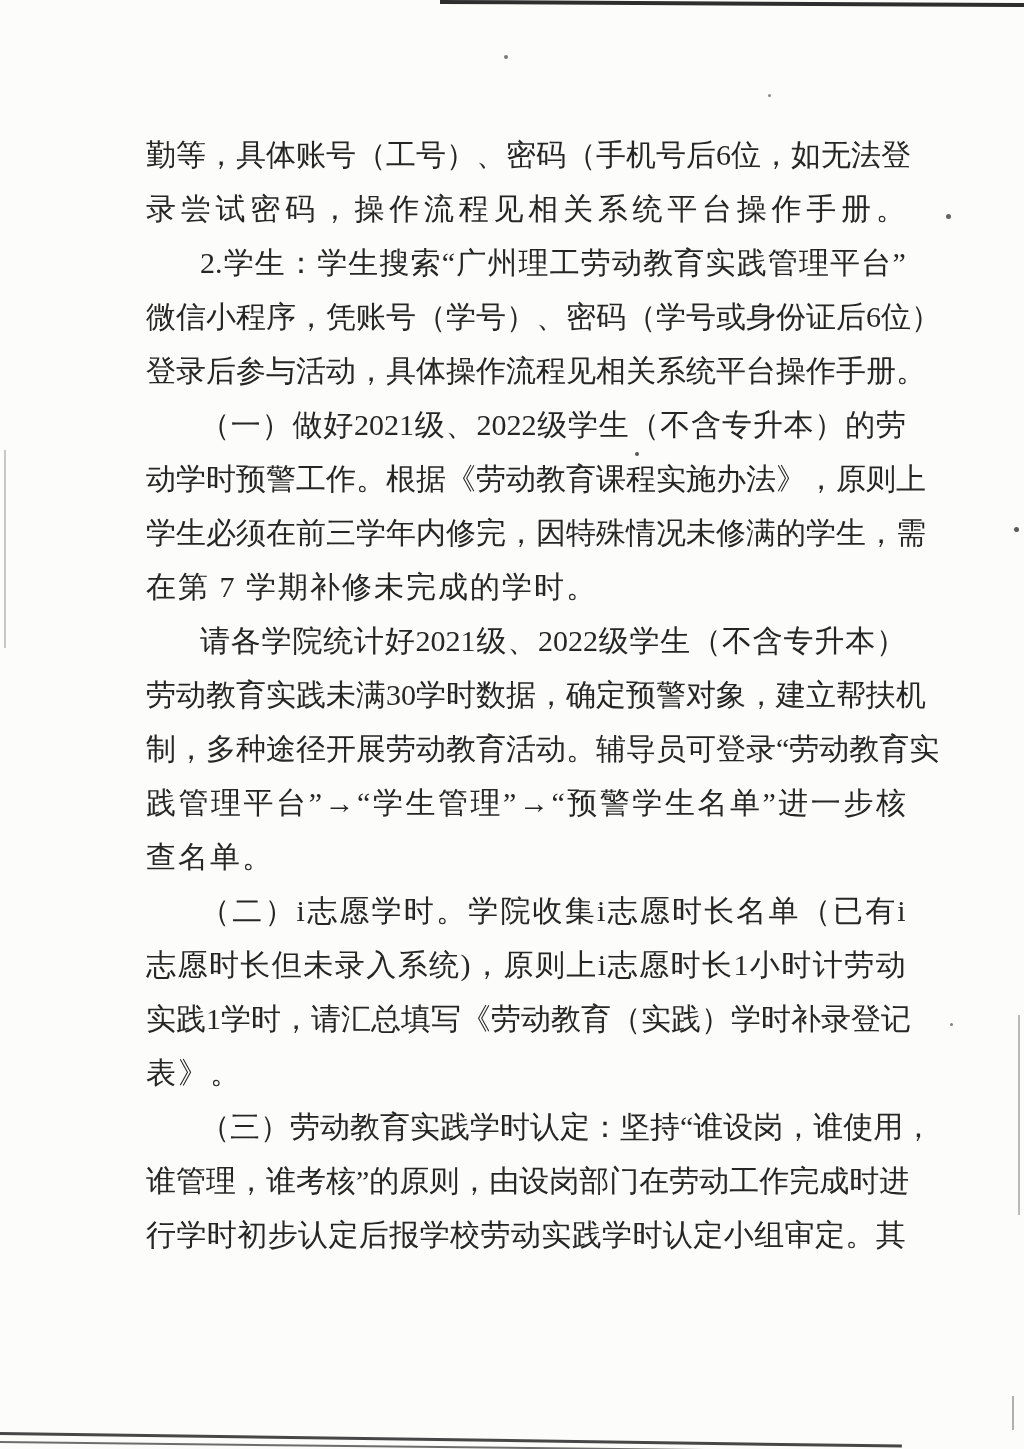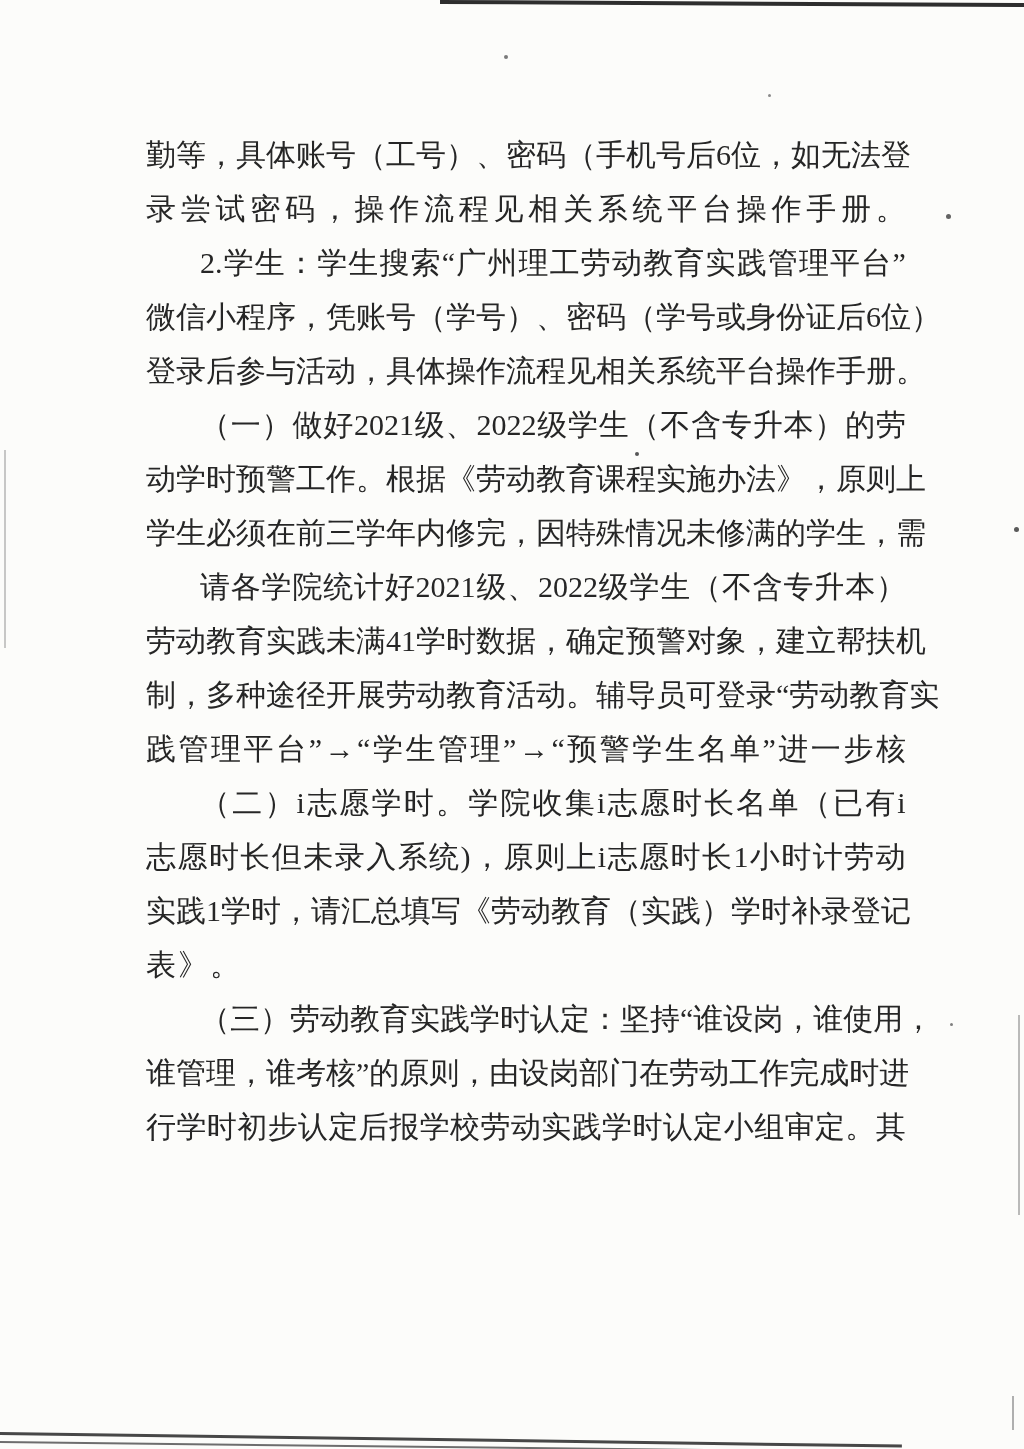--- a/index.html
+++ b/index.html
@@ -303,20 +303,21 @@
         <span>况</span>
         <span>未</span>
         <span>修</span>
         <span>满</span>
         <span>的</span>
         <span>学</span>
         <span>生</span>
         <span>，</span>
         <span>需</span>
       </div>
+      <div class="line body">在第 7 学期补修未完成的学时。</div>
       <div class="line indent justify">
         <span>请</span>
         <span>各</span>
         <span>学</span>
         <span>院</span>
         <span>统</span>
         <span>计</span>
         <span>好</span>
         <span>2021</span>
         <span>级</span>
@@ -335,21 +336,21 @@
       </div>
       <div class="line body justify">
         <span>劳</span>
         <span>动</span>
         <span>教</span>
         <span>育</span>
         <span>实</span>
         <span>践</span>
         <span>未</span>
         <span>满</span>
-        <span>41</span>
+        <span>30</span>
         <span>学</span>
         <span>时</span>
         <span>数</span>
         <span>据</span>
         <span>，</span>
         <span>确</span>
         <span>定</span>
         <span>预</span>
         <span>警</span>
         <span>对</span>
@@ -411,20 +412,21 @@
         <span>学</span>
         <span>生</span>
         <span>名</span>
         <span>单</span>
         <span>”</span>
         <span>进</span>
         <span>一</span>
         <span>步</span>
         <span>核</span>
       </div>
+      <div class="line body">查名单。</div>
       <div class="line indent justify">
         <span>（</span>
         <span>二</span>
         <span>）</span>
         <span>i</span>
         <span>志</span>
         <span>愿</span>
         <span>学</span>
         <span>时</span>
         <span>。</span>

